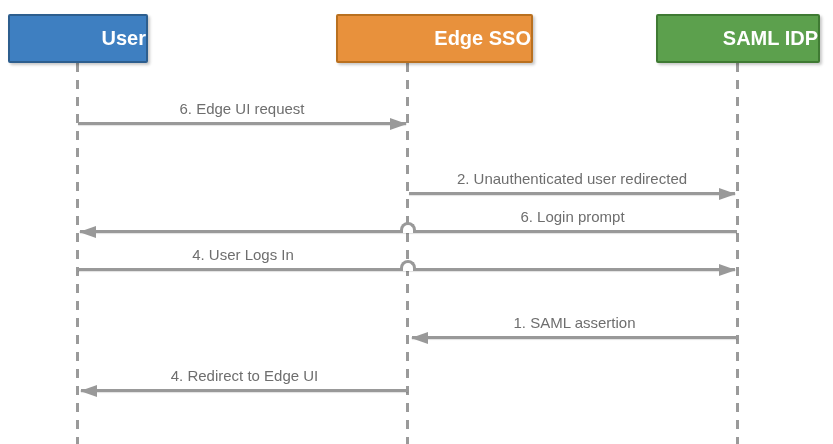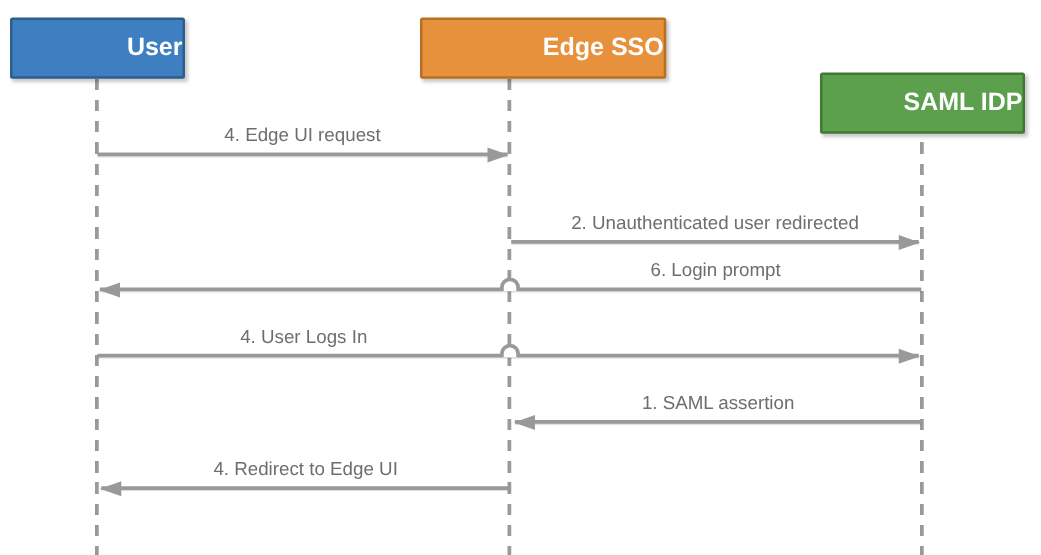--- a/index.html
+++ b/index.html
@@ -60,44 +60,44 @@
   <div class="lifeline" style="left:76px"></div>
   <div class="lifeline" style="left:406px"></div>
   <div class="lifeline" style="left:736px"></div>
 
   <div class="actor" style="left: 8px; width: 140px; background-color: rgb(62, 127, 193); border-color: rgb(45, 94, 142);">
     <span>User</span>
   </div>
   <div class="actor" style="left: 336px; width: 197px; background-color: rgb(232, 145, 60); border-color: rgb(185, 112, 31);">
     <span>Edge SSO</span>
   </div>
-  <div class="actor" style="left: 656px; width: 164px; background-color: rgb(92, 160, 77); border-color: rgb(63, 122, 51); margin-top: 44px;">
+  <div class="actor" style="left: 656px; width: 164px; background-color: rgb(92, 160, 77); border-color: rgb(63, 122, 51);">
     <span>SAML IDP</span>
   </div>
 
   <div class="msg" style="left:78px;top:122px;width:328px">
-    <div class="msg-label">4. Edge UI request</div>
+    <div class="msg-label">6. Edge UI request</div>
     <div class="msg-line"></div>
     <div class="head head-right"></div>
   </div>
 
   <div class="msg" style="left:409px;top:192px;width:326px">
     <div class="msg-label">2. Unauthenticated user redirected</div>
     <div class="msg-line"></div>
     <div class="head head-right"></div>
   </div>
 
   <div class="msg" style="left:80px;top:230px;width:657px">
     <div class="msg-label" style="left:328px;right:0">6. Login prompt</div>
     <div class="msg-line"></div>
     <div class="hop" style="left:320px"></div>
     <div class="head head-left"></div>
   </div>
 
-  <div class="msg" style="left:78px;top:283px;width:657px">
+  <div class="msg" style="left:78px;top:268px;width:657px">
     <div class="msg-label" style="left:0;right:327px">4. User Logs In</div>
     <div class="msg-line"></div>
     <div class="hop" style="left:322px"></div>
     <div class="head head-right"></div>
   </div>
 
   <div class="msg" style="left:412px;top:336px;width:325px">
     <div class="msg-label">1. SAML assertion</div>
     <div class="msg-line"></div>
     <div class="head head-left"></div>

